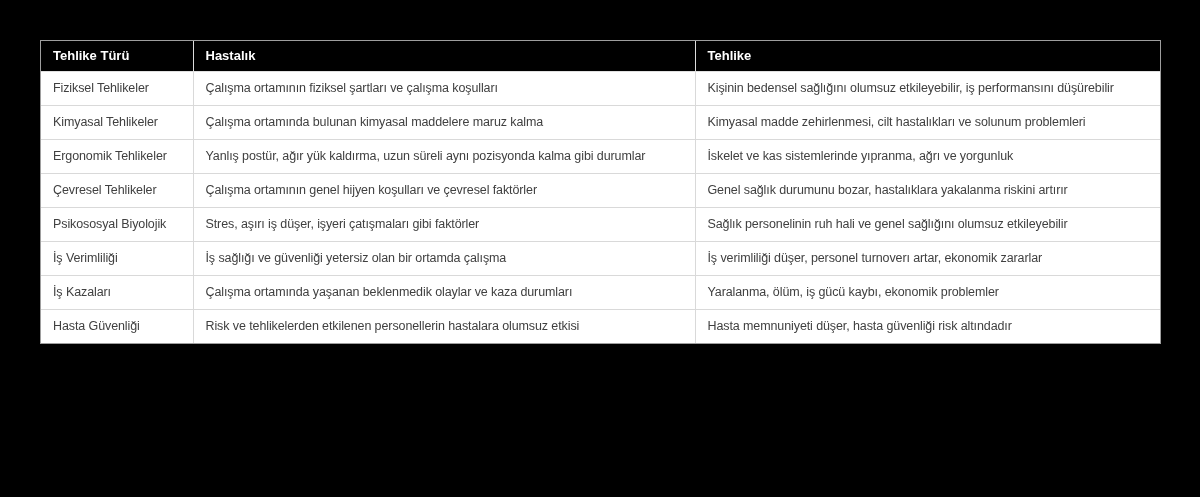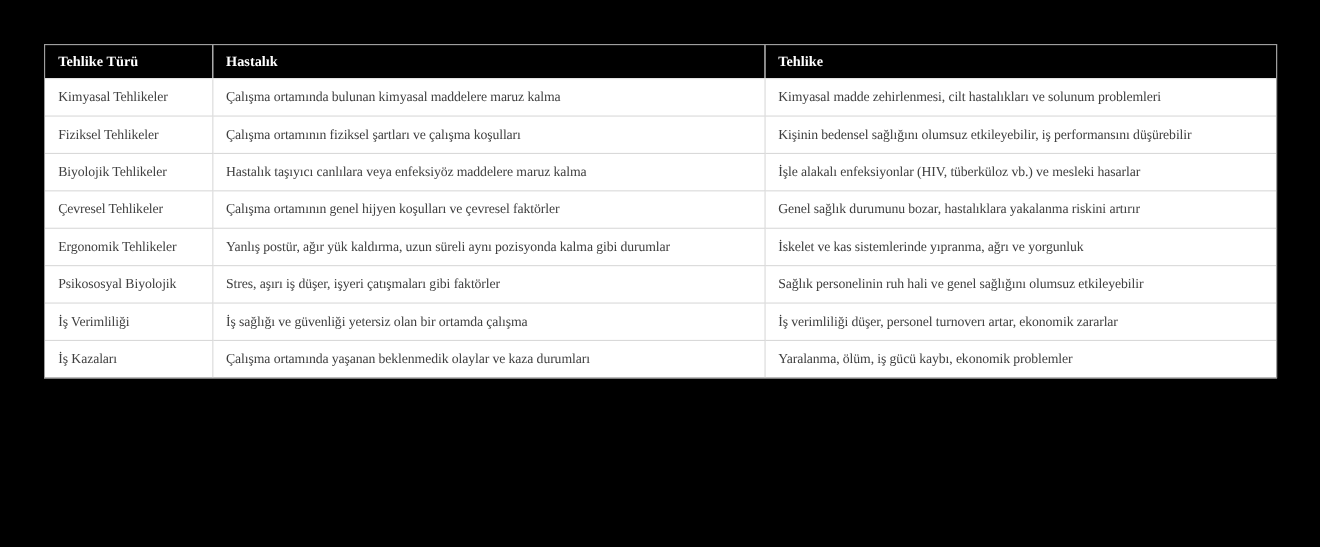--- a/index.html
+++ b/index.html
@@ -26,21 +26,20 @@
     height: 41px;
     line-height: 41px;
     padding: 0 12px;
     border-bottom: 1px solid #e8e8e8;
     letter-spacing: 0.2px;
   }
   table.hazards {
     width: 100%;
     border-collapse: collapse;
     table-layout: fixed;
-    font-family: Liberation Serif, serif;
   }
   col.c-type   { width: 152px; }
   col.c-desc   { width: 502px; }
   col.c-effect { width: 465px; }
   table.hazards th {
     background: #000000;
     color: #ffffff;
     font-size: 13px;
     font-weight: bold;
     text-align: left;
@@ -79,54 +78,54 @@
     </colgroup>
     <thead>
       <tr>
         <th>Tehlike Türü</th>
         <th>Hastalık</th>
         <th>Tehlike</th>
       </tr>
     </thead>
     <tbody>
       <tr>
+        <td>Fiziksel Tehlikeler</td>
+        <td>Çalışma ortamının fiziksel şartları ve çalışma koşulları</td>
+        <td>Kişinin bedensel sağlığını olumsuz etkileyebilir, iş performansını düşürebilir</td>
+      </tr>
+      <tr>
         <td>Kimyasal Tehlikeler</td>
         <td>Çalışma ortamında bulunan kimyasal maddelere maruz kalma</td>
         <td>Kimyasal madde zehirlenmesi, cilt hastalıkları ve solunum problemleri</td>
       </tr>
       <tr>
-        <td>Fiziksel Tehlikeler</td>
-        <td>Çalışma ortamının fiziksel şartları ve çalışma koşulları</td>
-        <td>Kişinin bedensel sağlığını olumsuz etkileyebilir, iş performansını düşürebilir</td>
-      </tr>
-      <tr>
-        <td>Biyolojik Tehlikeler</td>
-        <td>Hastalık taşıyıcı canlılara veya enfeksiyöz maddelere maruz kalma</td>
-        <td>İşle alakalı enfeksiyonlar (HIV, tüberküloz vb.) ve mesleki hasarlar</td>
+        <td>Ergonomik Tehlikeler</td>
+        <td>Yanlış postür, ağır yük kaldırma, uzun süreli aynı pozisyonda kalma gibi durumlar</td>
+        <td>İskelet ve kas sistemlerinde yıpranma, ağrı ve yorgunluk</td>
       </tr>
       <tr>
         <td>Çevresel Tehlikeler</td>
         <td>Çalışma ortamının genel hijyen koşulları ve çevresel faktörler</td>
         <td>Genel sağlık durumunu bozar, hastalıklara yakalanma riskini artırır</td>
-      </tr>
-      <tr>
-        <td>Ergonomik Tehlikeler</td>
-        <td>Yanlış postür, ağır yük kaldırma, uzun süreli aynı pozisyonda kalma gibi durumlar</td>
-        <td>İskelet ve kas sistemlerinde yıpranma, ağrı ve yorgunluk</td>
       </tr>
       <tr>
         <td>Psikososyal Biyolojik</td>
         <td>Stres, aşırı iş düşer, işyeri çatışmaları gibi faktörler</td>
         <td>Sağlık personelinin ruh hali ve genel sağlığını olumsuz etkileyebilir</td>
       </tr>
       <tr>
         <td>İş Verimliliği</td>
         <td>İş sağlığı ve güvenliği yetersiz olan bir ortamda çalışma</td>
         <td>İş verimliliği düşer, personel turnoverı artar, ekonomik zararlar</td>
       </tr>
       <tr>
         <td>İş Kazaları</td>
         <td>Çalışma ortamında yaşanan beklenmedik olaylar ve kaza durumları</td>
         <td>Yaralanma, ölüm, iş gücü kaybı, ekonomik problemler</td>
       </tr>
+      <tr>
+        <td>Hasta Güvenliği</td>
+        <td>Risk ve tehlikelerden etkilenen personellerin hastalara olumsuz etkisi</td>
+        <td>Hasta memnuniyeti düşer, hasta güvenliği risk altındadır</td>
+      </tr>
     </tbody>
   </table>
 </div>
 
 </body></html>

